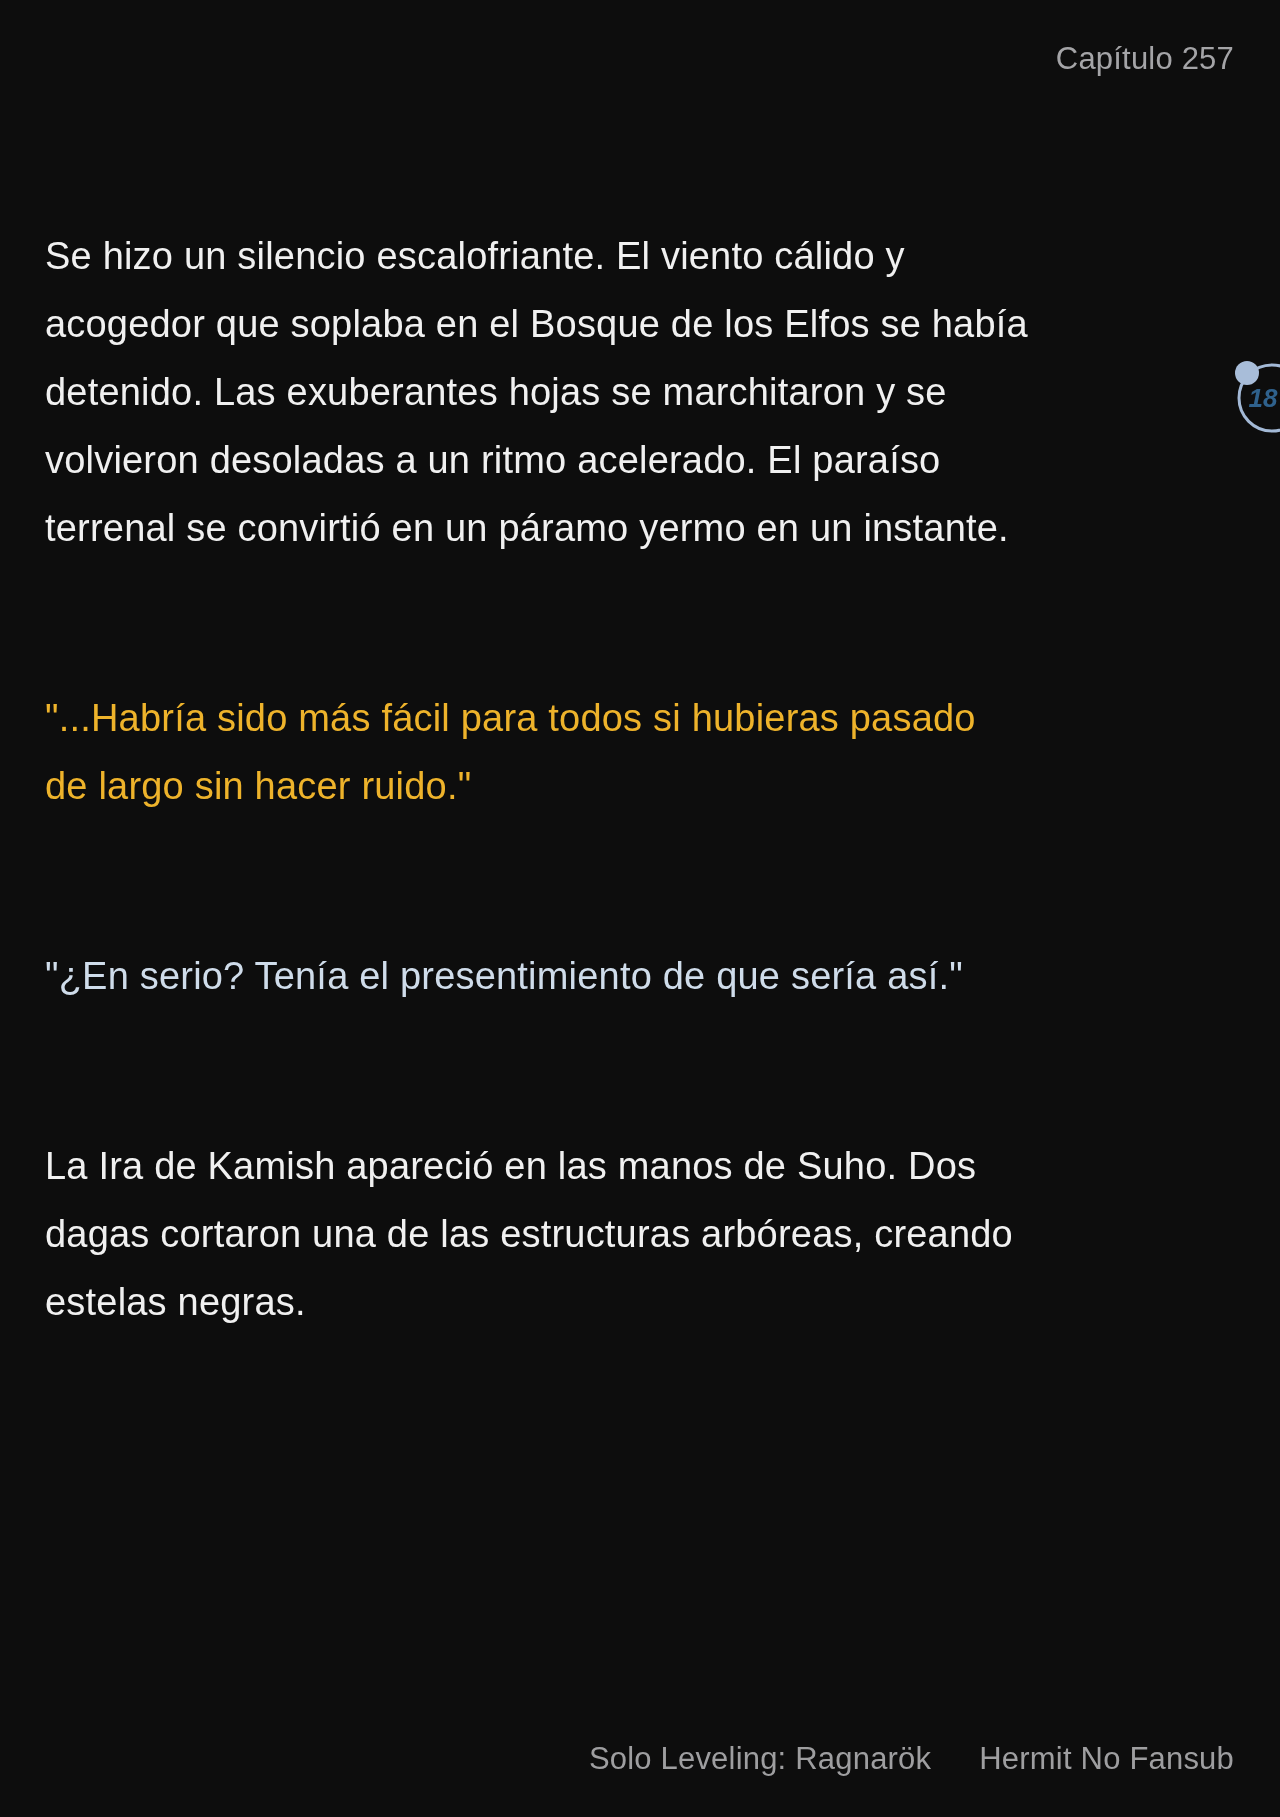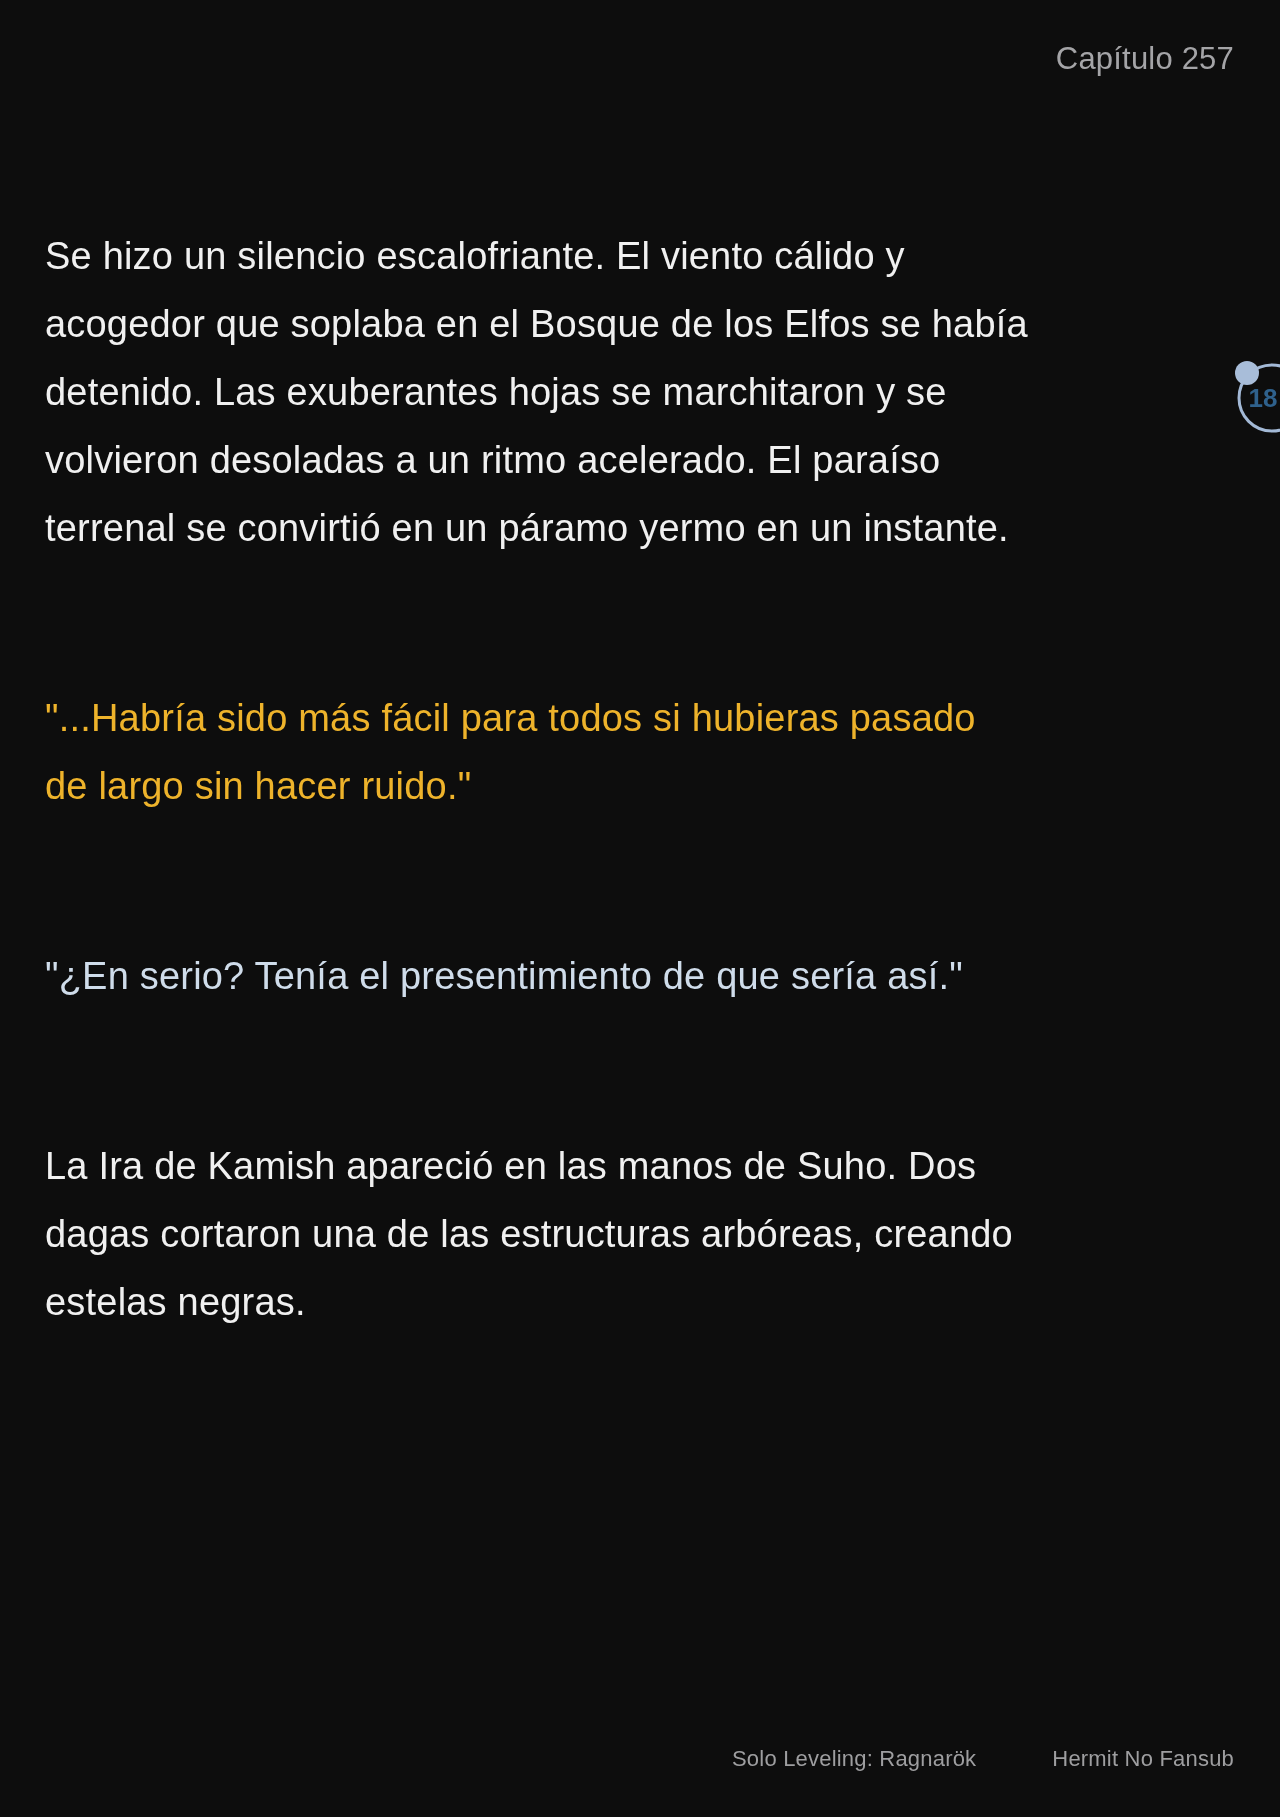--- a/index.html
+++ b/index.html
@@ -40,34 +40,35 @@
   }
   .tone-emphasis-yellow { color: #eeb32b; }
   .tone-dialogue-blue  { color: #cfdcea; }
   .scroll-badge {
     position: absolute;
     top: 356px;
     right: 0;
     width: 56px;
     height: 86px;
     overflow: hidden;
+    font-style: italic;
   }
   .scroll-badge svg { display: block; }
   .scroll-badge text {
     font-family: "Liberation Sans", sans-serif;
     font-size: 26px;
     font-weight: bold;
   }
   .page-footer {
     position: absolute;
     top: 1736px;
     right: 46px;
     display: flex;
-    gap: 76px;
-    font-size: 22px;
+    gap: 48px;
+    font-size: 31px;
     line-height: 46px;
     color: #9e9ea0;
     letter-spacing: 0.2px;
   }
 </style>
 </head>
 <body>
 
 <div class="page">
 

